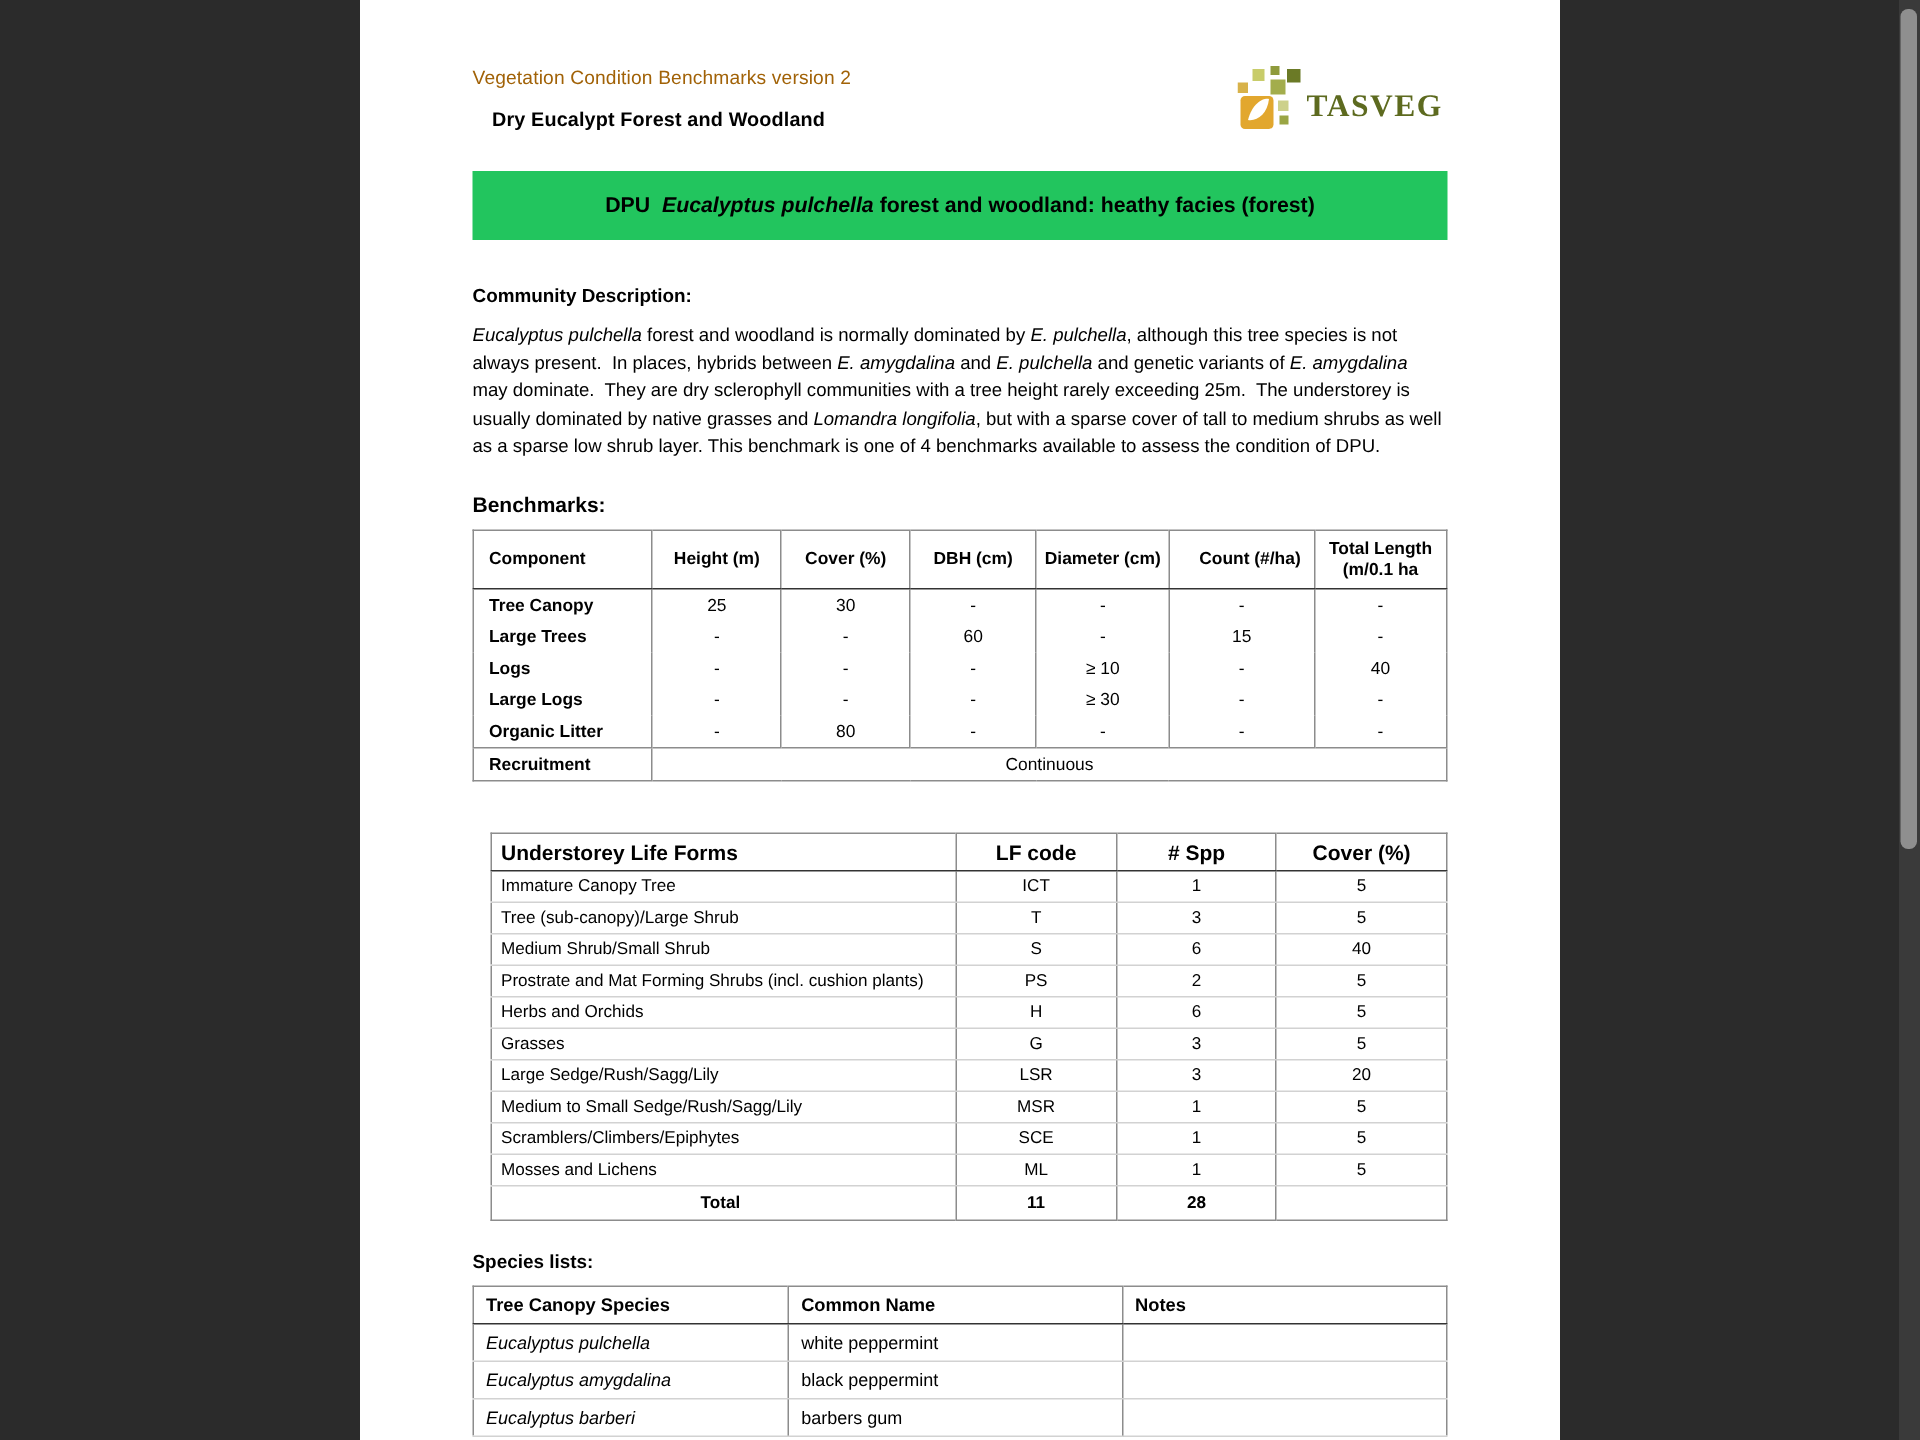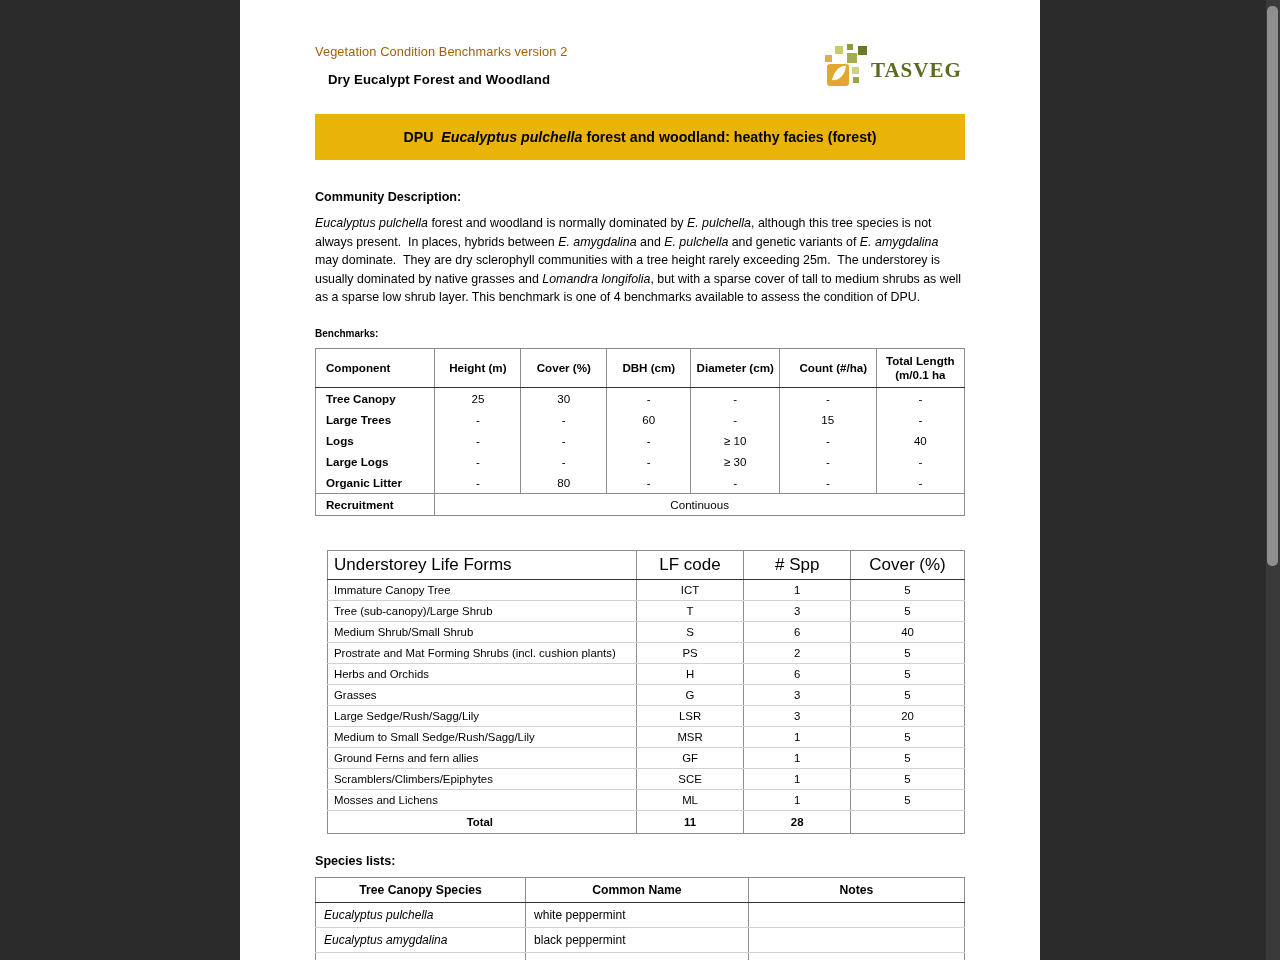--- a/index.html
+++ b/index.html
@@ -57,21 +57,21 @@
     position: absolute;
     right: 0;
     top: 0;
     width: 140px;
     height: 45px;
   }
   .logo svg { display:block; }
   
   .title-band {
     margin-top: 27px;
-    background: #eab308;
+    background: #22c55e;
     height: 46px;
     width: 650px;
     display: flex;
     align-items: center;
     justify-content: center;
     text-align: center;
   }
   .title-band .t {
     font-size: 14.2px;
     font-weight: bold;
@@ -88,21 +88,21 @@
   .para {
     font-size: 12.4px;
     line-height: 18.6px;
     margin: 0;
     text-align: left;
   }
   .para em { font-style: italic; }
 
   .benchmarks-head {
     font-weight: bold;
-    font-size: 10px;
+    font-size: 14px;
     margin-top: 21px;
     margin-bottom: 9px;
   }
 
   table { border-collapse: collapse; }
 
   
   .bm {
     width: 650px;
     border: 1px solid #8c8c8c;
@@ -146,26 +146,26 @@
 
   
   .us {
     width: 638px;
     margin-top: 34px;
     margin-left: 12px;
     font-size: 11.4px;
     border: 1px solid #8c8c8c;
   }
   .us th {
-    font-weight: normal;
+    font-weight: bold;
     text-align: left;
     padding: 4px 6px;
     border-bottom: 1px solid #333;
     border-right: 1px solid #8c8c8c;
-    font-size: 17px;
+    font-size: 14px;
     margin-top: 40px;
   }
   .us th.c { text-align: center; }
   .us th:last-child { border-right: none; }
   .us td {
     padding: 2px 6px;
     border-right: 1px solid #8c8c8c;
     border-bottom: 1px solid #d2d2d2;
     height: 16px;
     font-size: 11.4px;
@@ -201,21 +201,21 @@
   }
 
   
   .sp {
     width: 650px;
     border: 1px solid #8c8c8c;
     font-size: 12px;
   }
   .sp th {
     font-weight: bold;
-    text-align: center;
+    text-align: left;
     padding: 5px 8px;
     border-right: 1px solid #8c8c8c;
     border-bottom: 1px solid #333;
     font-size: 12.2px;
   }
   .sp th:last-child { border-right: none; }
   .sp td {
     padding: 3px 8px;
     border-right: 1px solid #8c8c8c;
     border-bottom: 1px solid #d2d2d2;
@@ -399,26 +399,20 @@
               <td class="c">3</td>
               <td class="c">20</td>
             </tr>
             <tr>
               <td>Medium to Small Sedge/Rush/Sagg/Lily</td>
               <td class="c">MSR</td>
               <td class="c">1</td>
               <td class="c">5</td>
             </tr>
             <tr>
-              <td>Ground Ferns and fern allies</td>
-              <td class="c">GF</td>
-              <td class="c">1</td>
-              <td class="c">5</td>
-            </tr>
-            <tr>
               <td>Scramblers/Climbers/Epiphytes</td>
               <td class="c">SCE</td>
               <td class="c">1</td>
               <td class="c">5</td>
             </tr>
             <tr>
               <td>Mosses and Lichens</td>
               <td class="c">ML</td>
               <td class="c">1</td>
               <td class="c">5</td>

